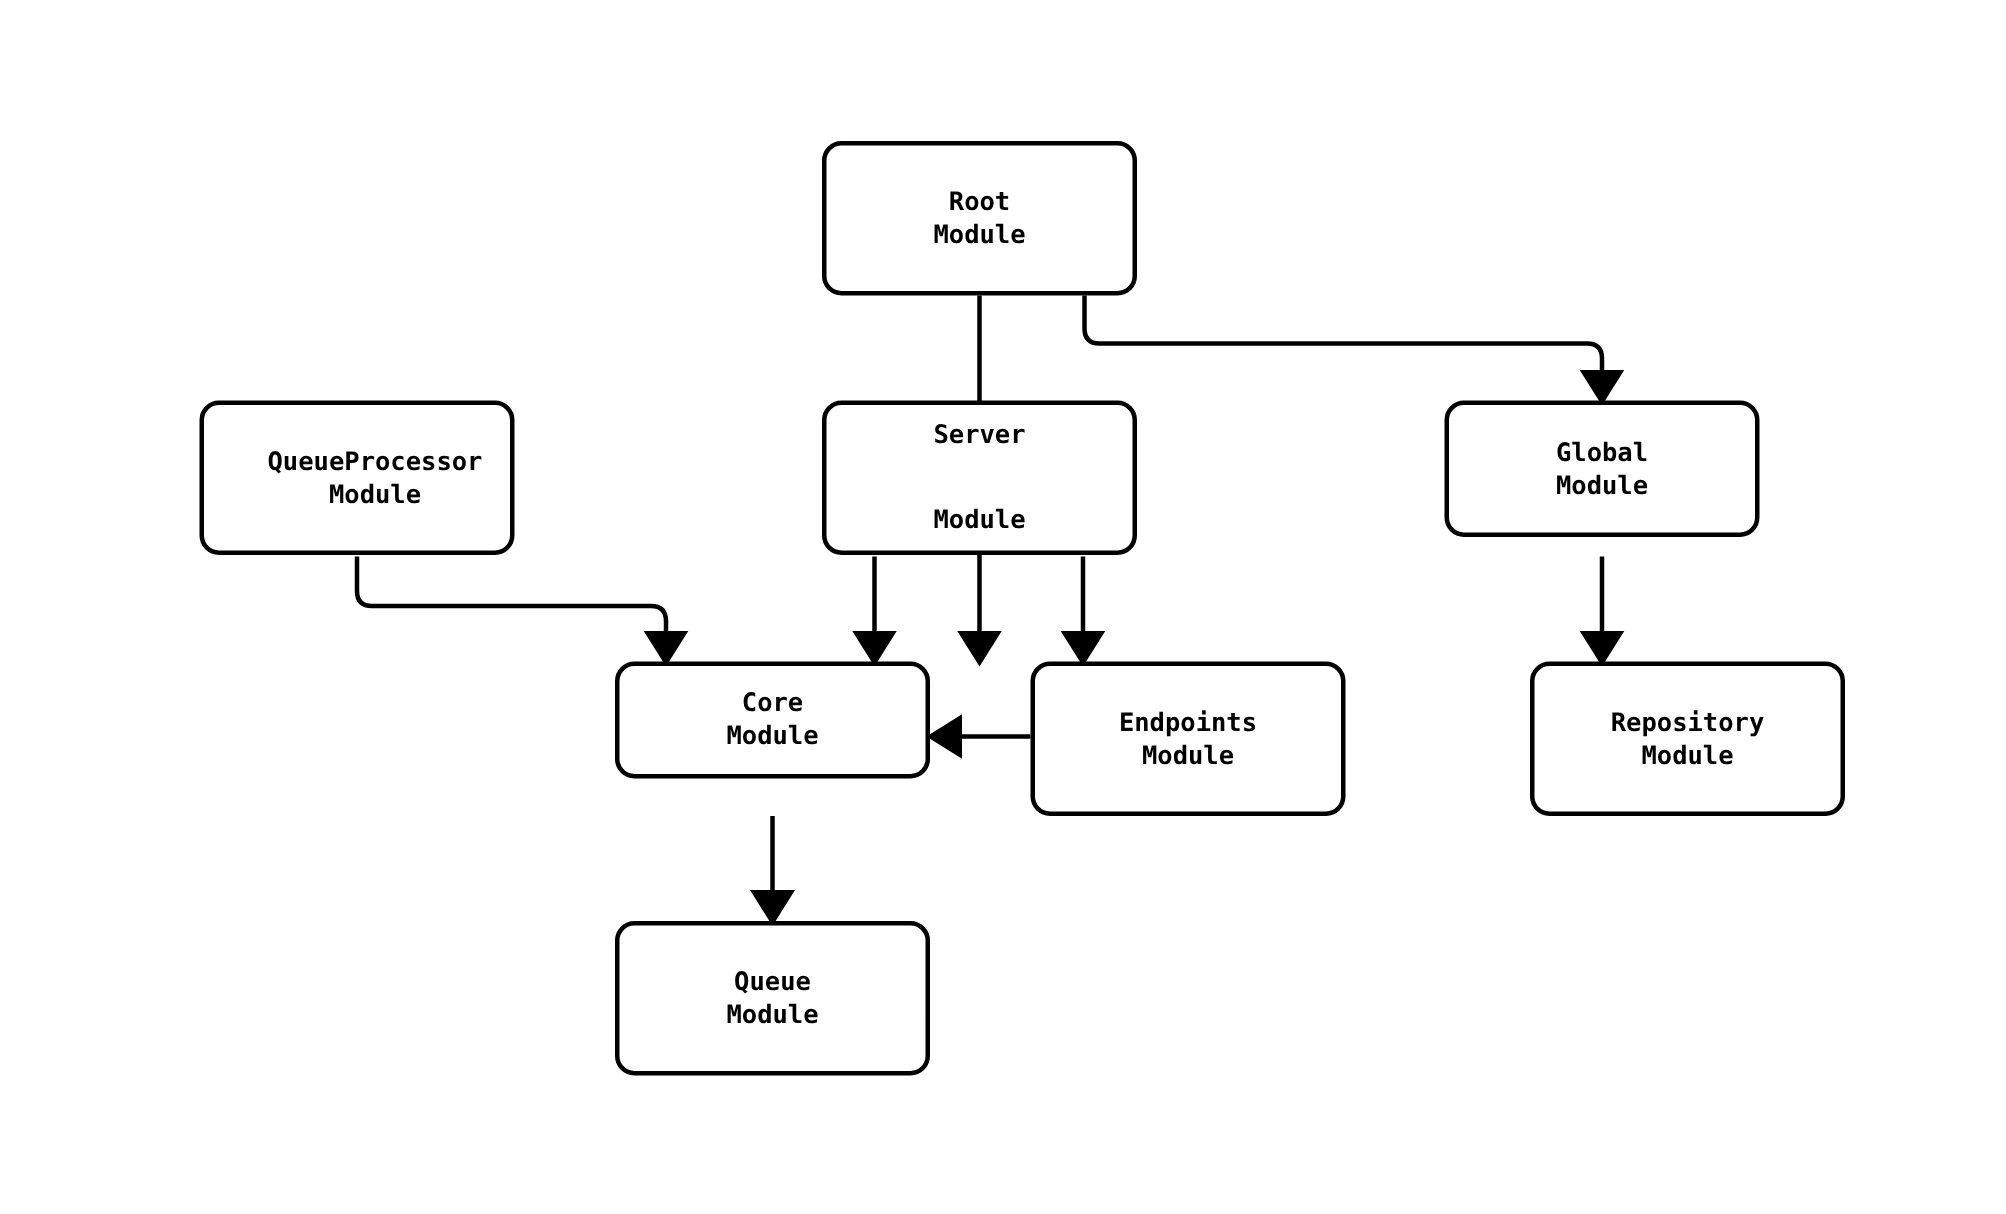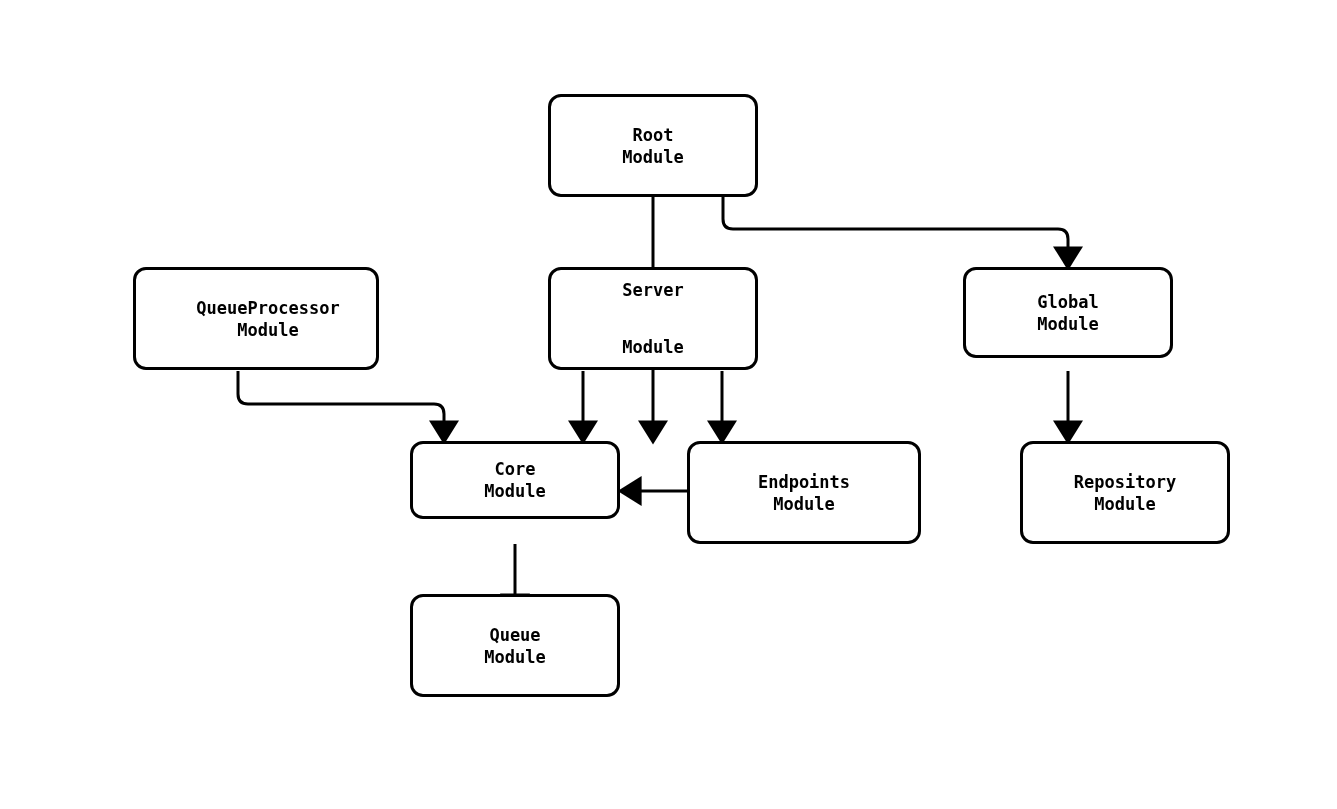--- a/index.html
+++ b/index.html
@@ -92,48 +92,48 @@
     <g>
       <path d="M 515 544 L 515 597" fill="none" stroke="#000000" stroke-width="3" marker-end="url(#arrow-down)"></path>
     </g>
   </svg>
 
   <div class="node-box" style="left:548px; top:94px; width:210px; height:103px;">
     <span class="node-line">Root</span>
     <span class="node-line">Module</span>
   </div>
 
-  <div class="node-box" style="left:133px; top:267px; width:246px; height:103px;padding-left:24px;">
+  <div class="node-box" style="left:133px; top:267px; width:210px; height:103px;padding-left:24px;">
     <span class="node-line">QueueProcessor</span>
     <span class="node-line">Module</span>
   </div>
 
   <div class="node-box" style="left:548px; top:267px; width:210px; height:103px;gap:35px;">
     <span class="node-line">Server</span>
     <span class="node-line">Module</span>
   </div>
 
   <div class="node-box" style="left:963px; top:267px; width:210px; height:91px;">
     <span class="node-line">Global</span>
     <span class="node-line">Module</span>
   </div>
 
   <div class="node-box" style="left:410px; top:441px; width:210px; height:78px;">
     <span class="node-line">Core</span>
     <span class="node-line">Module</span>
   </div>
 
-  <div class="node-box" style="left:687px; top:441px; width:234px; height:103px;">
+  <div class="node-box" style="left:687px; top:441px; width:210px; height:103px;">
     <span class="node-line">Endpoints</span>
     <span class="node-line">Module</span>
   </div>
 
   <div class="node-box" style="left:1020px; top:441px; width:210px; height:103px;">
     <span class="node-line">Repository</span>
     <span class="node-line">Module</span>
   </div>
 
-  <div class="node-box" style="left:410px; top:594px; width:210px; height:103px;">
+  <div class="node-box" style="left:410px; top:614px; width:210px; height:103px;">
     <span class="node-line">Queue</span>
     <span class="node-line">Module</span>
   </div>
 
 </div>
 
 </body></html>

